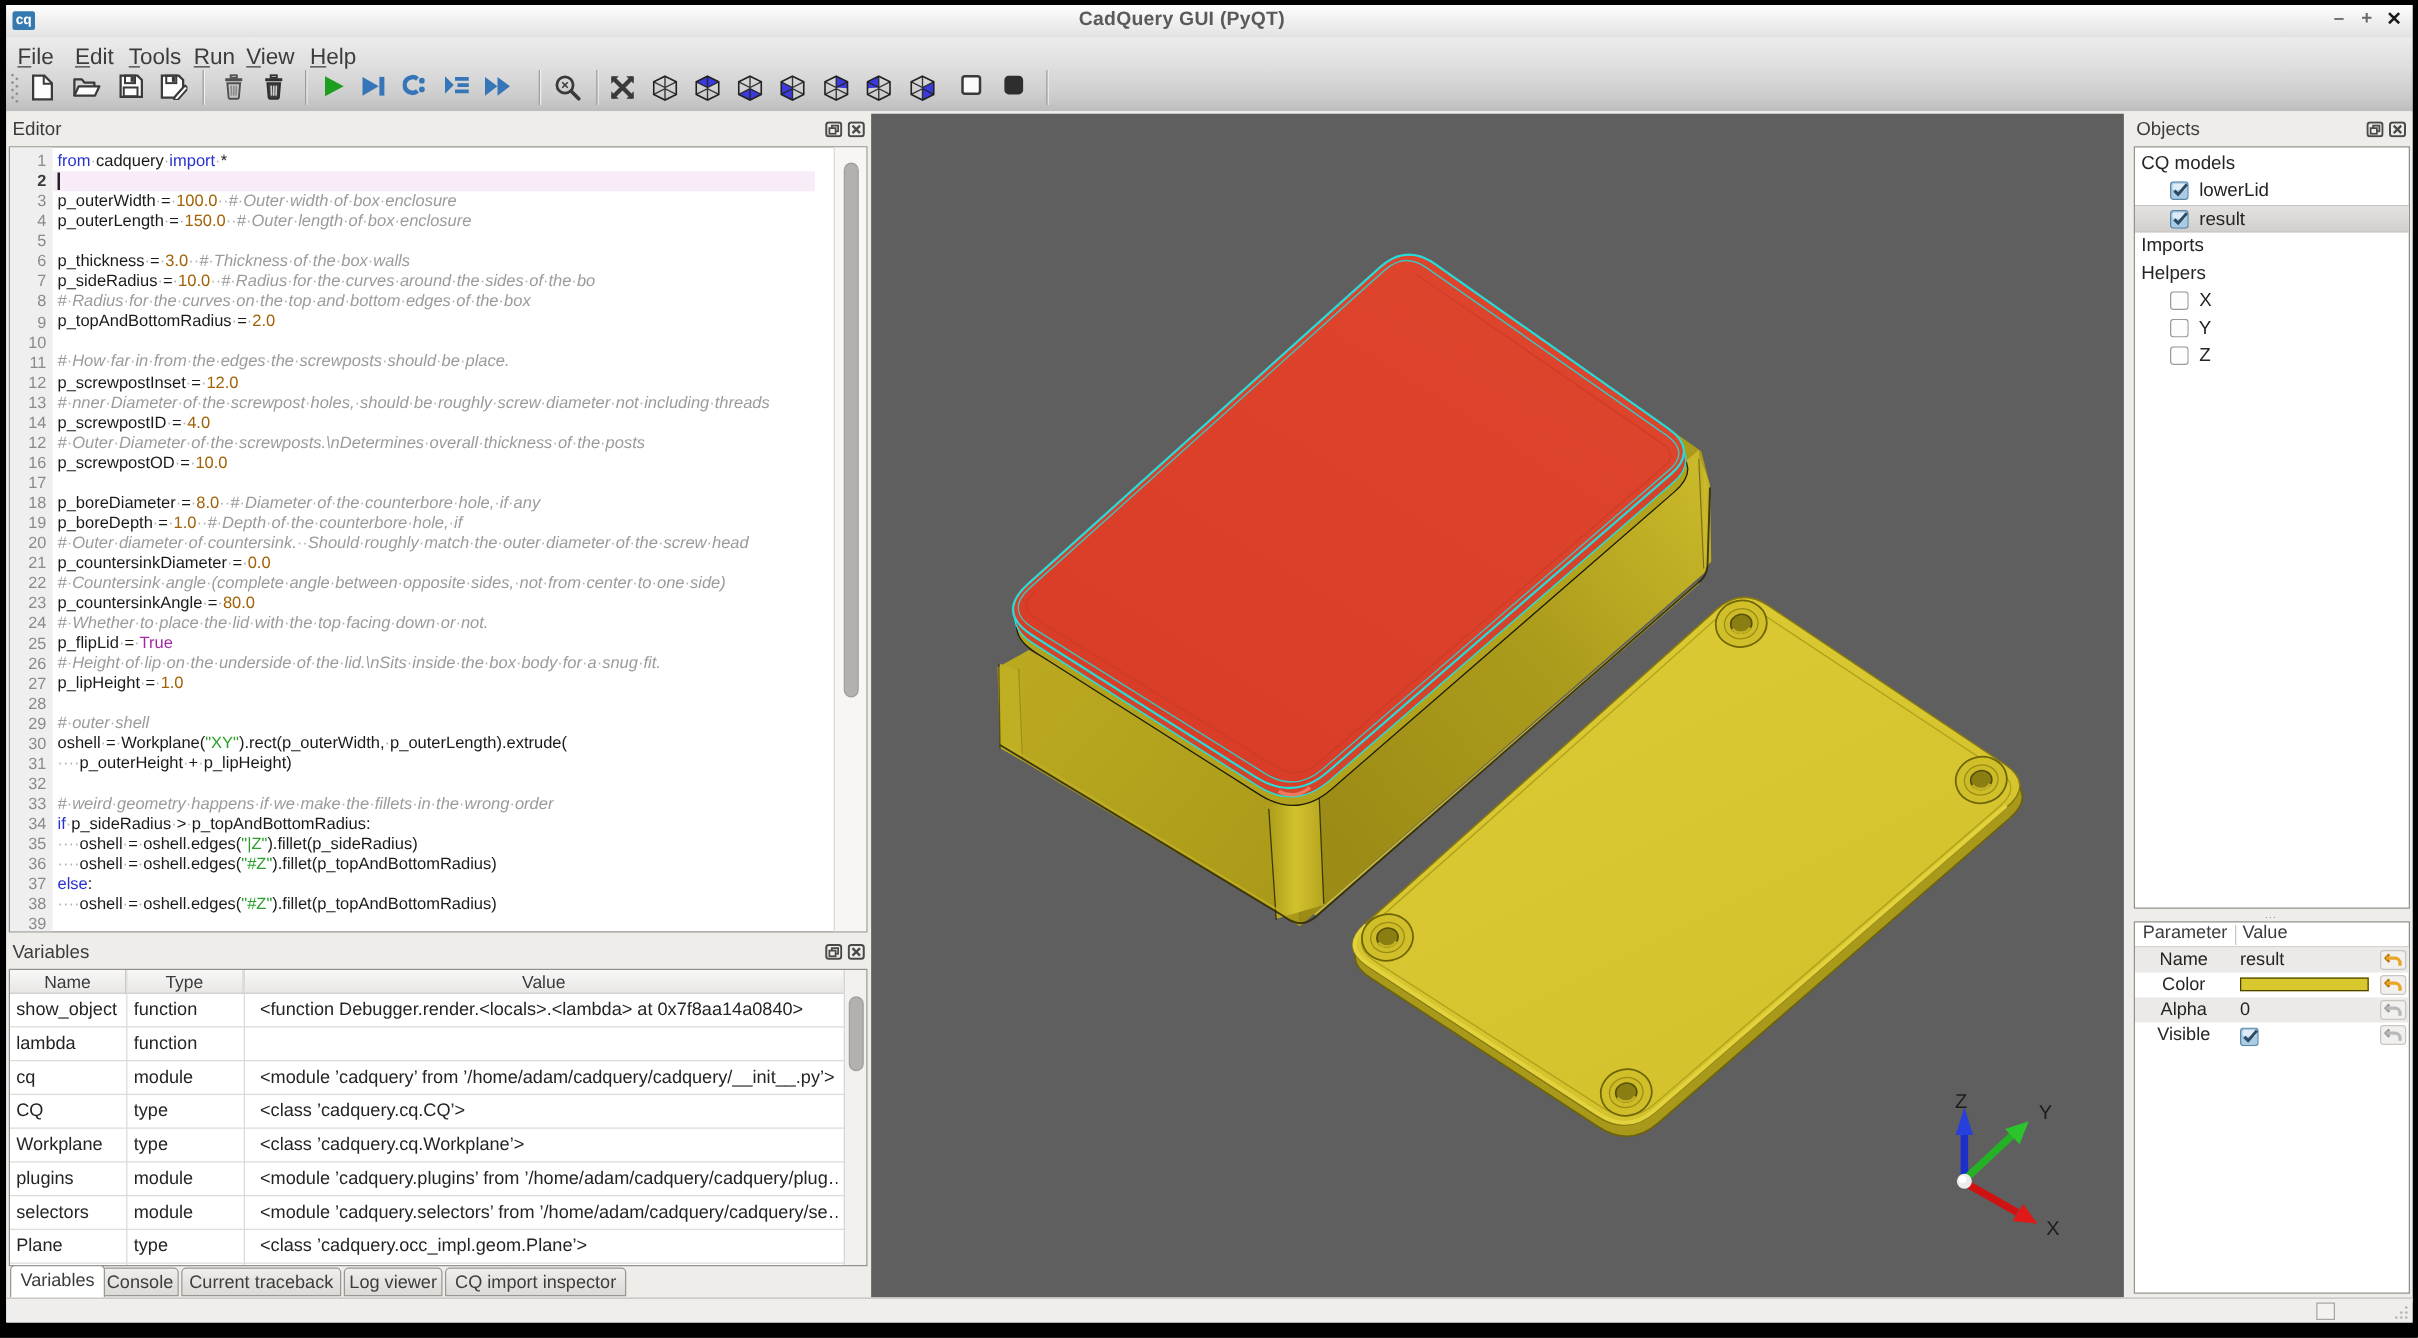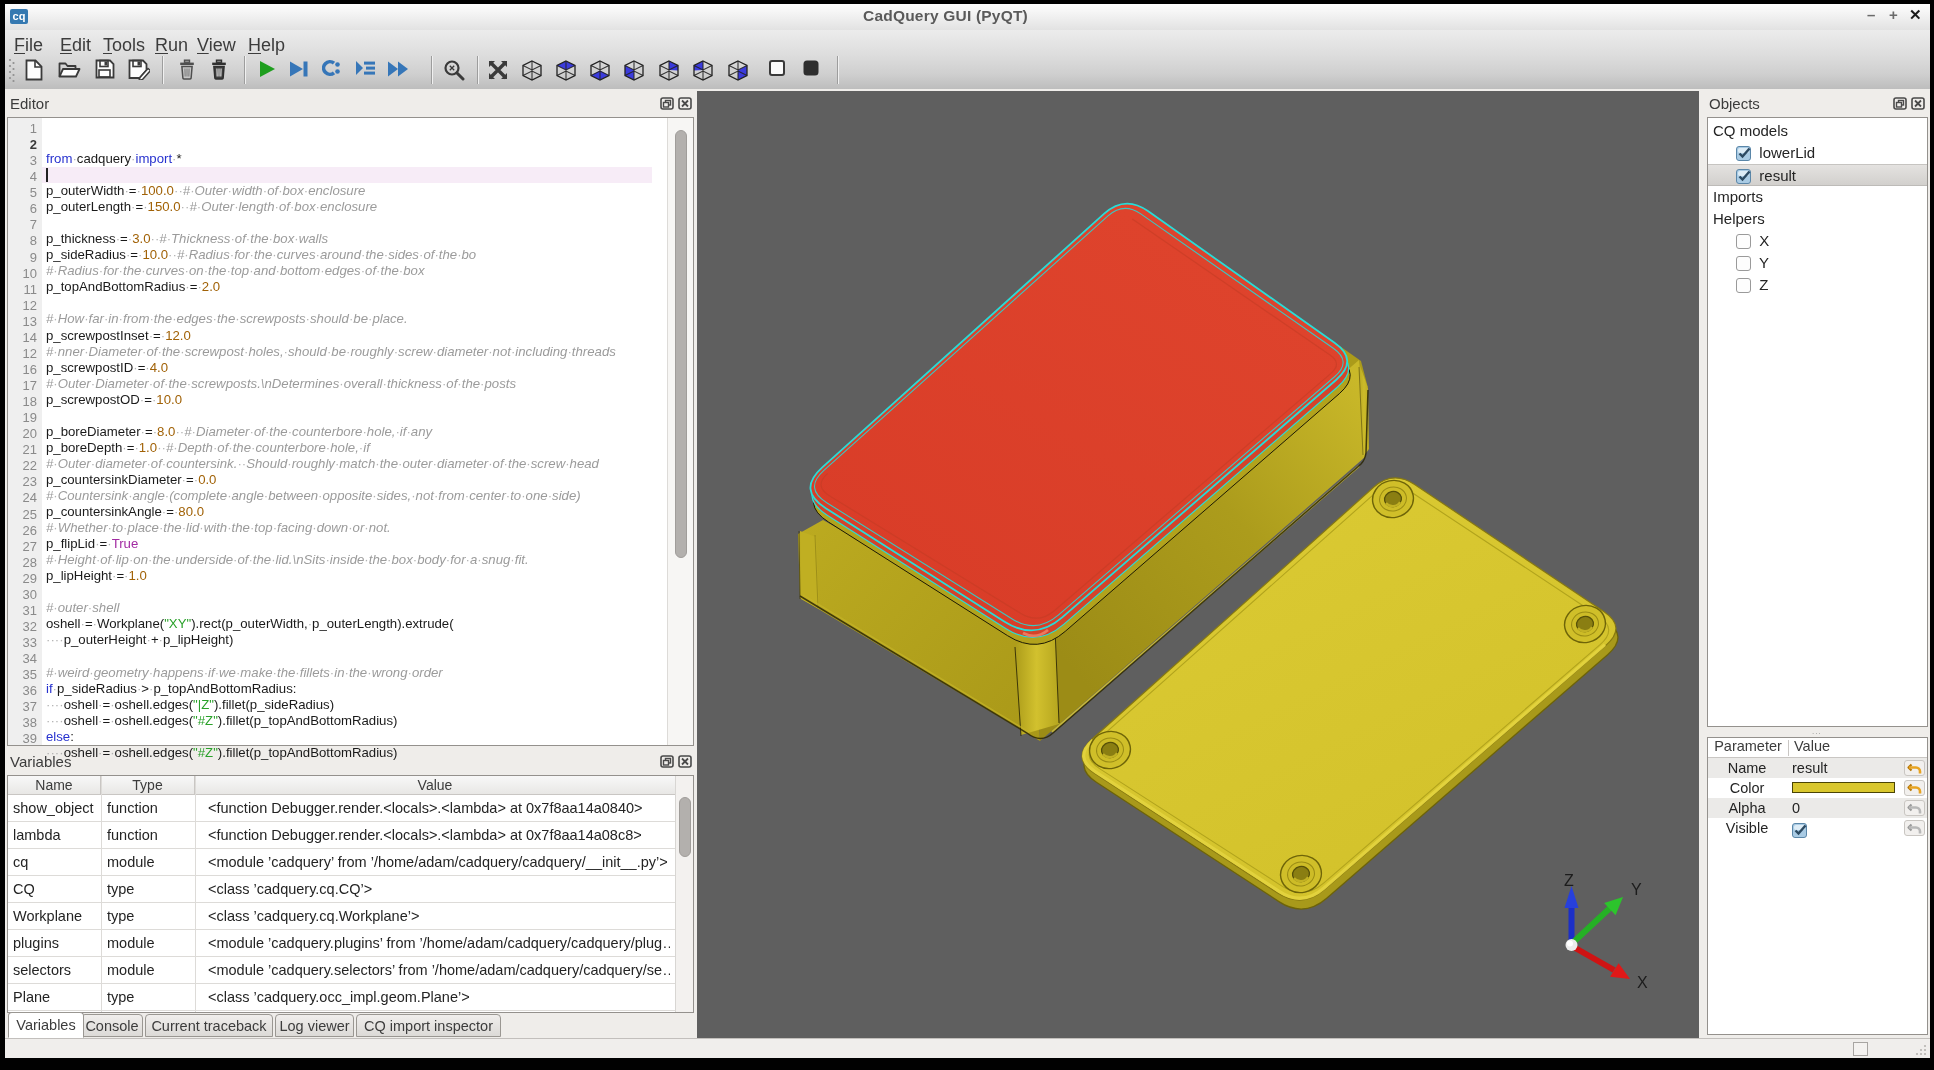--- a/index.html
+++ b/index.html
@@ -16,21 +16,21 @@
 .tsep{position:absolute;top:4px;width:1px;height:28px;background:#9d9d9d;box-shadow:1px 0 0 #f0f0f0}
 .grip{position:absolute;left:3px;top:5px}
 #main{position:absolute;left:0;top:85px;width:100%;height:953px;background:#efedea}
 .ptitle{position:absolute;font-size:15px;color:#3c3c3c}
 .picons{position:absolute;width:34px;height:14px;display:flex;gap:4px}
 #viewport{position:absolute;left:692px;top:2px;width:1002px;height:947px;background:#5f5f5f;overflow:hidden}
 
 #edbox{position:absolute;left:2px;top:28px;width:687px;height:629px;background:#fff;border:1px solid #94918d}
 #gutter{position:absolute;left:0;top:0;width:34px;height:627px;background:#efefef;color:#8a8a8a;font-size:13px;text-align:right;padding:3px 5px 0 0;line-height:16.06px}
 #gutter .curnum{color:#3a3a3a;font-weight:bold}
-#code{position:absolute;left:34px;top:16px;width:610px;height:627px;overflow:hidden;font-size:13.2px;line-height:16.06px;color:#1a1a1a;padding-top:17px}
+#code{position:absolute;left:34px;top:0;width:610px;height:627px;overflow:hidden;font-size:13.2px;line-height:16.06px;color:#1a1a1a;padding-top:3px}
 .cl{height:16.06px;white-space:nowrap;padding-left:4px}
 .cl.hl{background:#f7ecf7;position:relative}
 .cl.hl .cur{position:absolute;left:4px;top:1px;width:1.5px;height:14px;background:#222}
 .k{color:#2732cf} .n{color:#a16207} .c{color:#9b9b9b;font-style:italic} .s{color:#2aa12a} .b{color:#a22ba2}
 .w{color:#b2b2b2;font-style:normal}
 #edscroll{position:absolute;right:0;top:0;width:26px;height:627px;background:#f7f6f4;border-left:1px solid #dddbd8}
 .thumb{position:absolute;left:7px;width:12px;border-radius:6px;background:#b3b0ad;border:1px solid #a09d9a}
 
 #varbox{position:absolute;left:2px;top:686px;width:687px;height:238px;background:#fff;border:1px solid #94918d;overflow:hidden}
 .vhead{position:absolute;left:0;top:0;height:19px;background:linear-gradient(#f8f8f8,#e8e7e5);border-right:1px solid #c9c6c3;border-bottom:1px solid #c9c6c3;font-size:14px;color:#3c3c3c;text-align:center;line-height:18px}
@@ -414,21 +414,20 @@
       <div class="vhead" style="left:93px;width:94px">Type</div>
       <div class="vhead" style="left:187px;width:481px">Value</div>
       <div class="vr" style="top:19px">
           <div class="c1">show_object</div>
           <div class="c2">function</div>
           <div class="c3">&lt;function Debugger.render.&lt;locals&gt;.&lt;lambda&gt; at 0x7f8aa14a0840&gt;</div>
         </div>
 <div class="vr" style="top:46px">
           <div class="c1">lambda</div>
           <div class="c2">function</div>
-          <div class="c3">&lt;function Debugger.render.&lt;locals&gt;.&lt;lambda&gt; at 0x7f8aa14a08c8&gt;</div>
         </div>
 <div class="vr" style="top:73px">
           <div class="c1">cq</div>
           <div class="c2">module</div>
           <div class="c3">&lt;module ’cadquery’ from ’/home/adam/cadquery/cadquery/__init__.py’&gt;</div>
         </div>
 <div class="vr" style="top:100px">
           <div class="c1">CQ</div>
           <div class="c2">type</div>
           <div class="c3">&lt;class ’cadquery.cq.CQ’&gt;</div>

